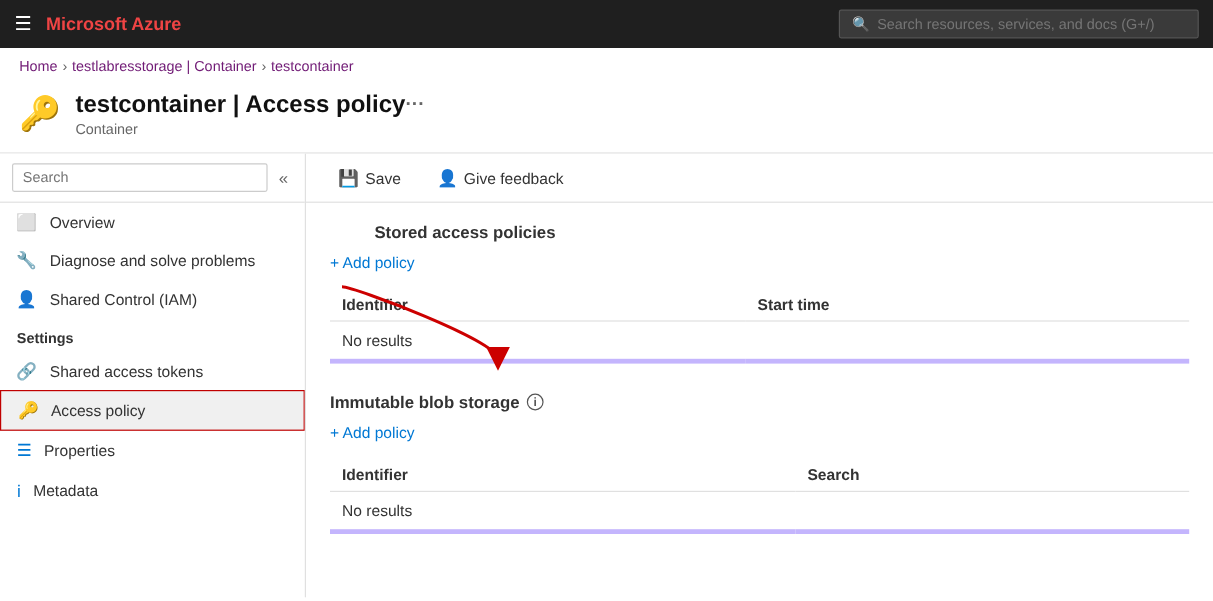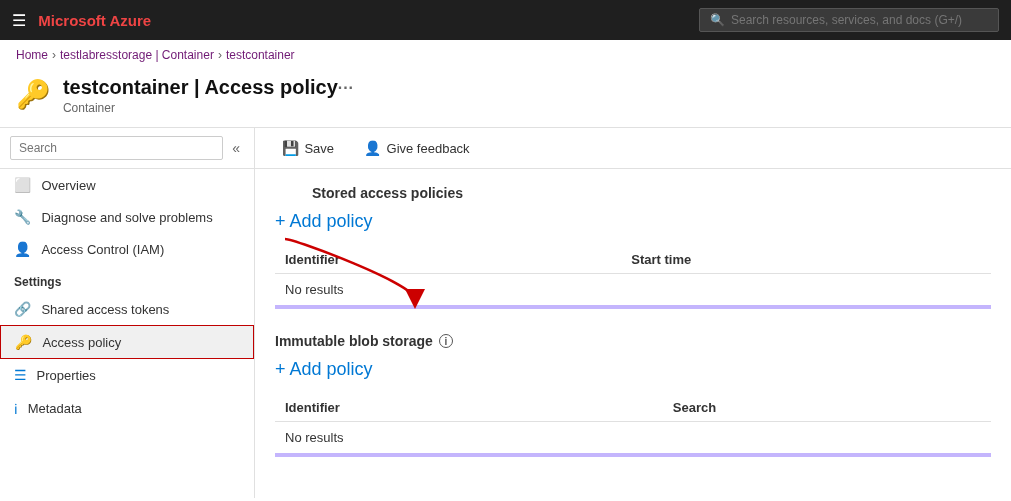--- a/index.html
+++ b/index.html
@@ -190,21 +190,21 @@
       margin-bottom: 10px;
       margin-left: 37px;
     }
 
     .add-policy-btn {
       display: flex;
       align-items: center;
       gap: 5px;
       color: #0078d4;
       cursor: pointer;
-      font-size: 18px;
+      font-size: 13px;
       margin-bottom: 14px;
       background: none;
       border: none;
       padding: 0;
     }
 
     .table-container { margin-bottom: 24px; }
     .data-table {
       width: 100%;
       border-collapse: collapse;
@@ -301,21 +301,21 @@
         <span>Overview</span>
       </div>
 
       <div class="sidebar-item">
         <span class="item-icon">🔧</span>
         <span>Diagnose and solve problems</span>
       </div>
 
       <div class="sidebar-item">
         <span class="item-icon">👤</span>
-        <span>Access Control (IAM)</span>
+        <span>Shared Control (IAM)</span>
       </div>
 
       <div class="sidebar-section-label">Settings</div>
 
       <div class="sidebar-item">
         <span class="item-icon">🔗</span>
         <span>Shared access tokens</span>
       </div>
 
       <div class="sidebar-item active">

